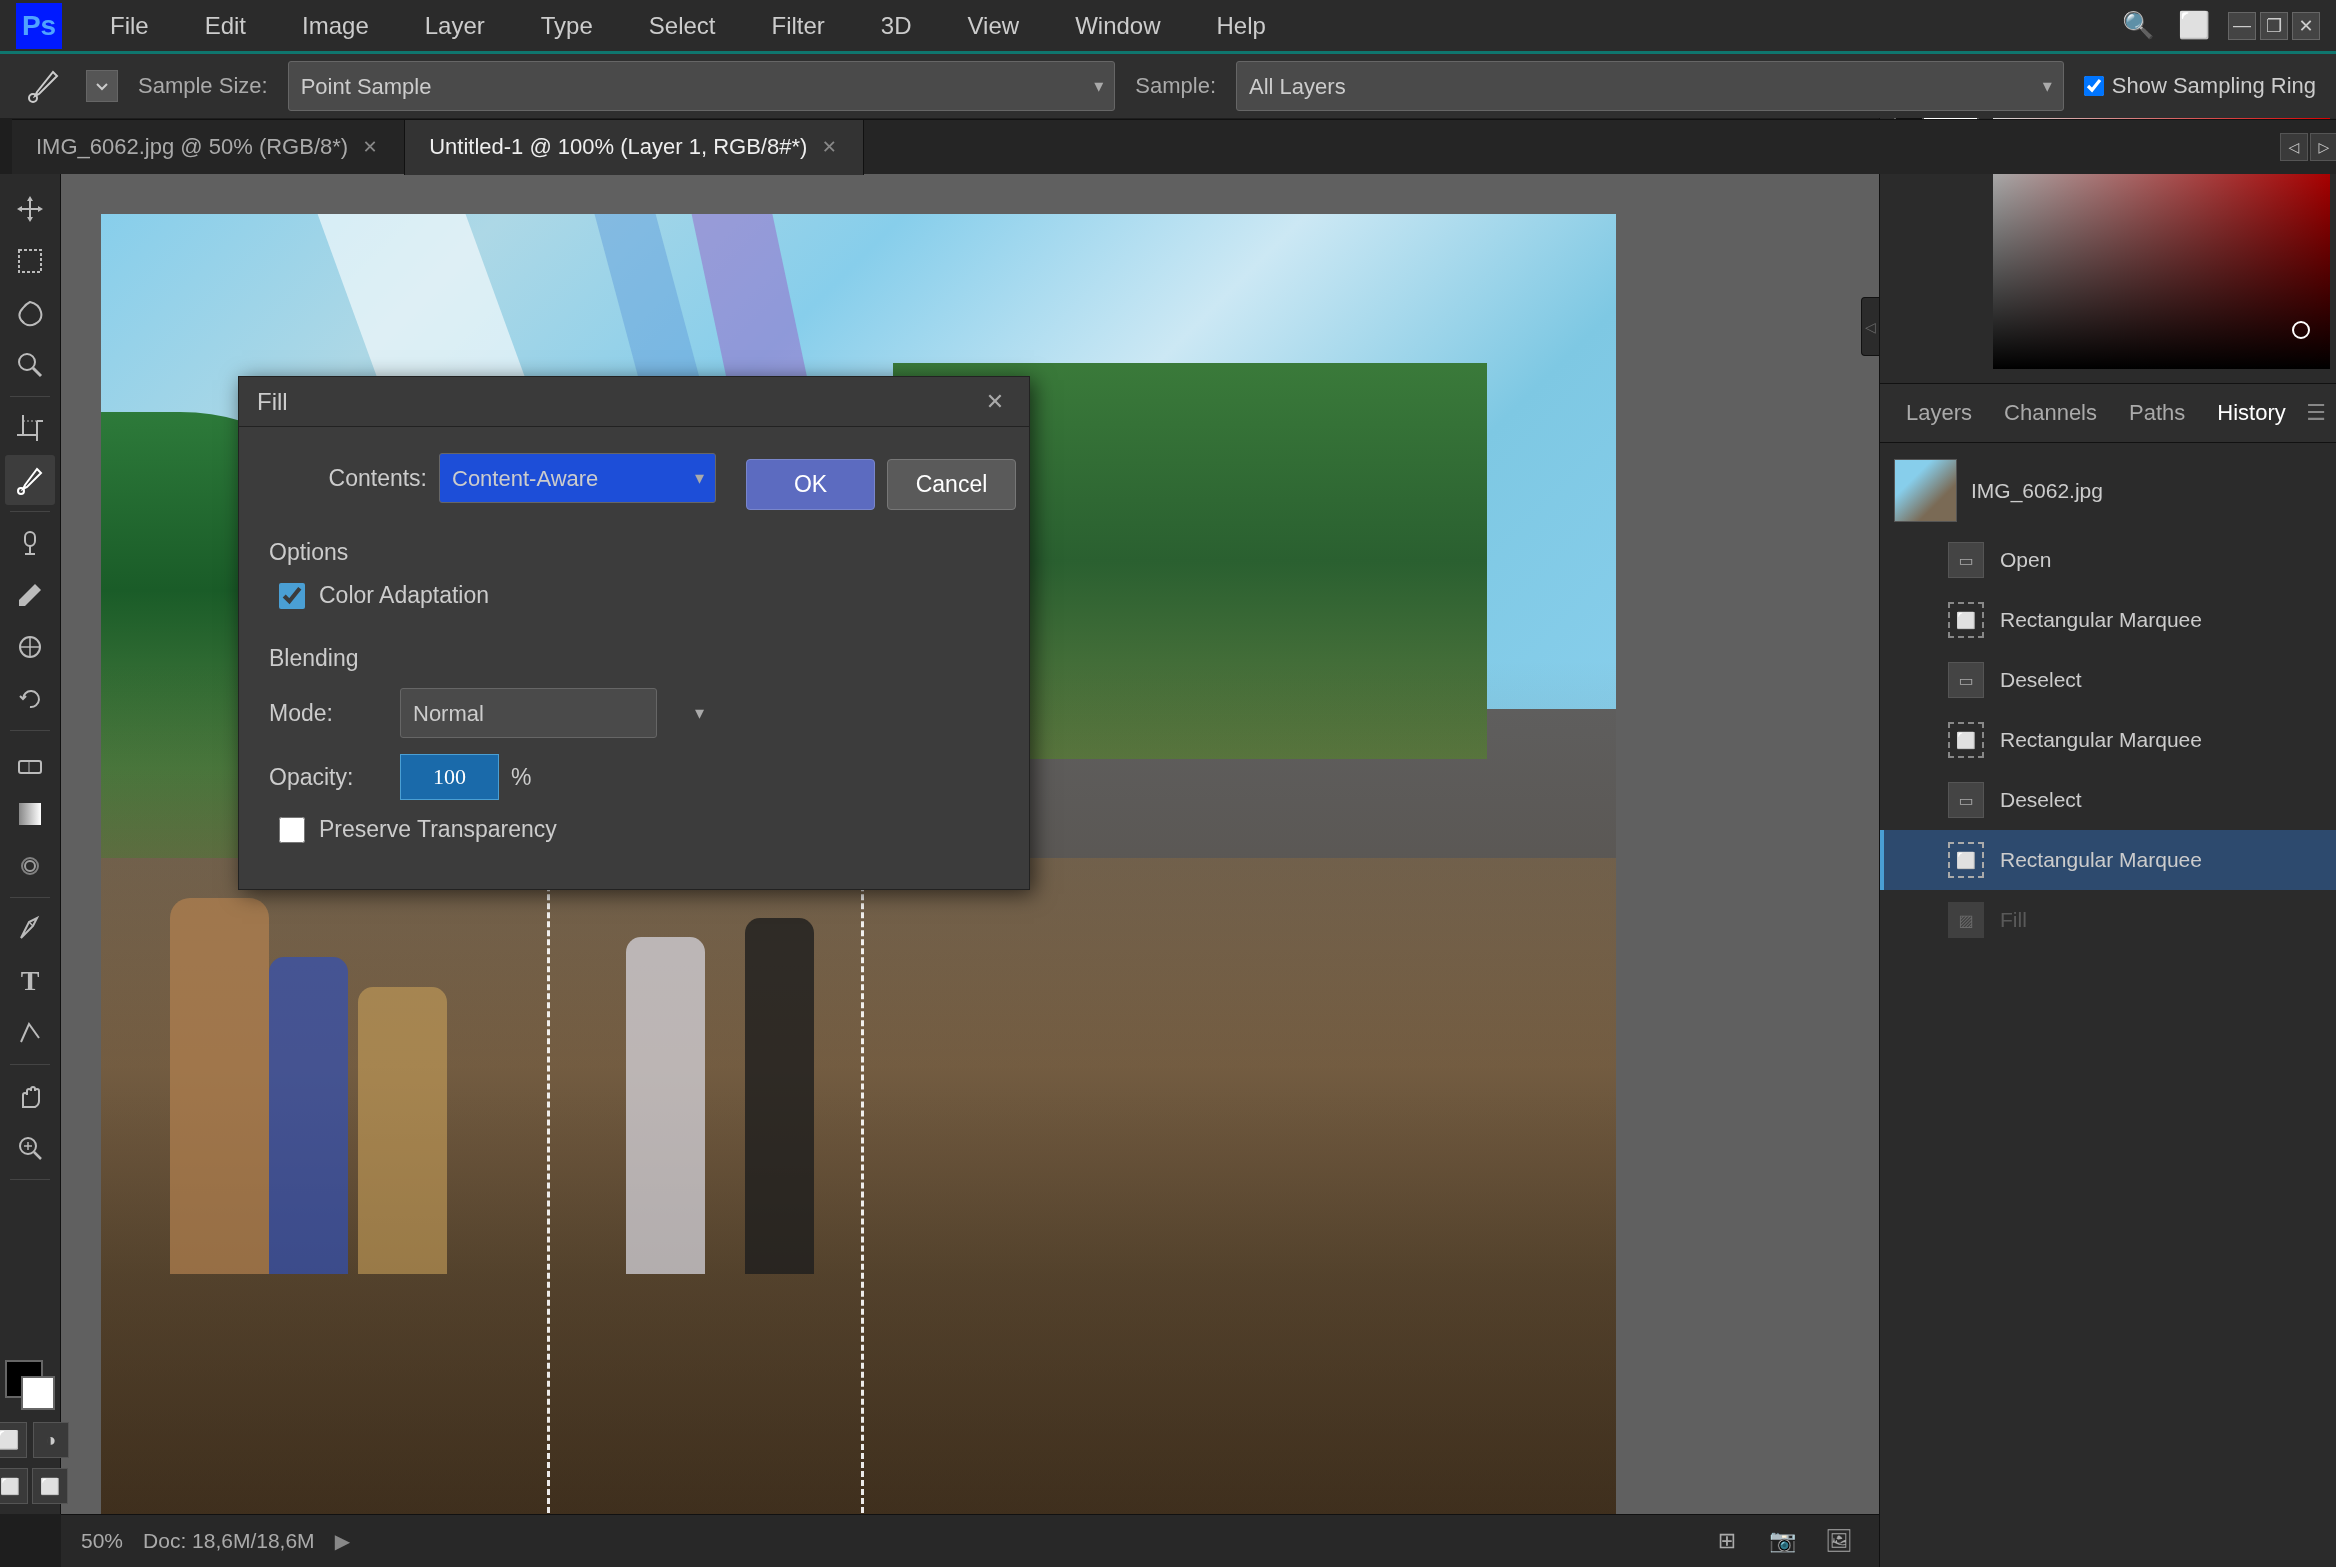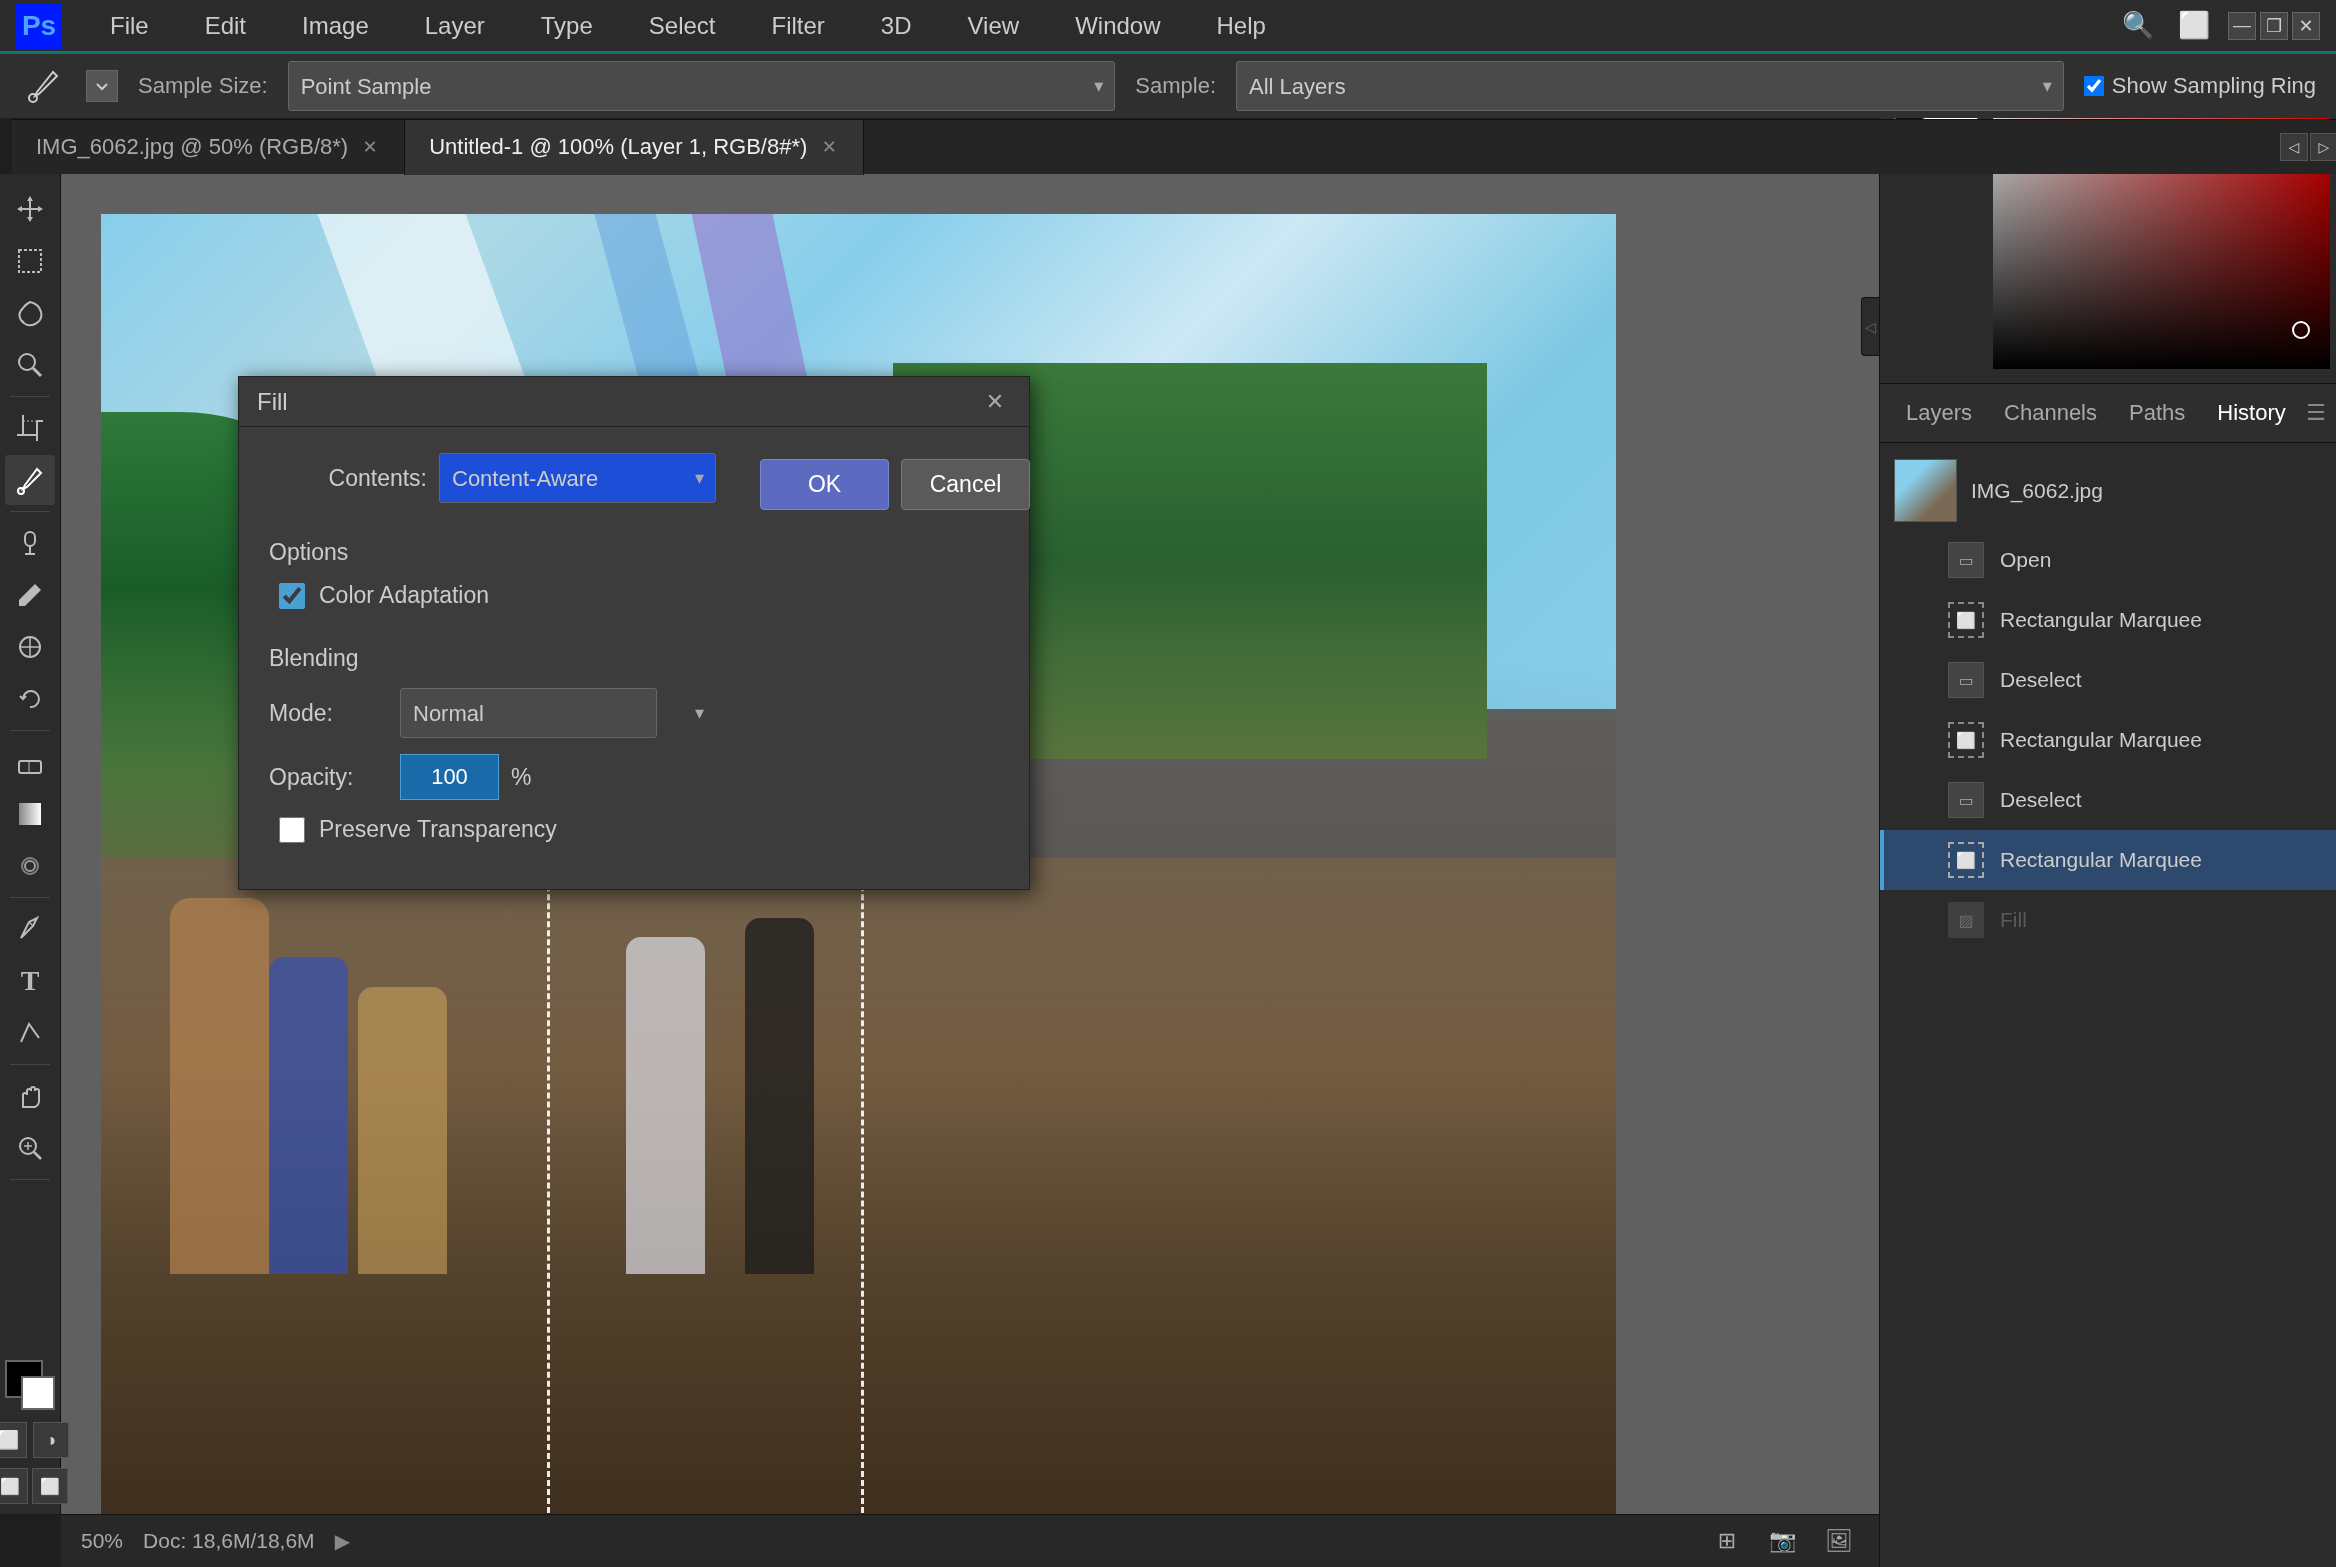--- a/index.html
+++ b/index.html
@@ -454,21 +454,21 @@
       width: 32px; height: 32px;
       display: flex; align-items: center; justify-content: center;
       font-size: 22px;
       color: #aaa;
       cursor: pointer;
       border-radius: 3px;
     }
     .dialog-body {
       padding: 26px 30px;
       display: flex;
-      gap: 44px;
+      gap: 30px;
     }
     .dialog-form {
       flex: 1;
     }
     .dialog-row {
       display: flex;
       align-items: center;
       margin-bottom: 22px;
       gap: 12px;
     }
@@ -556,20 +556,21 @@
     }
     .dialog-input {
       width: 99px;
       height: 46px;
       background: #1a6aaa;
       border: 1px solid #4a9fd4;
       color: #fff;
       font-size: 22px;
       padding: 0 10px;
       text-align: center;
+      font-family: Liberation Serif, serif;
     }
     .dialog-percent {
       font-size: 23px;
       color: #ccc;
     }
     .dialog-buttons {
       display: flex;
       flex-direction: row;
       gap: 12px;
       padding-top: 6px;

